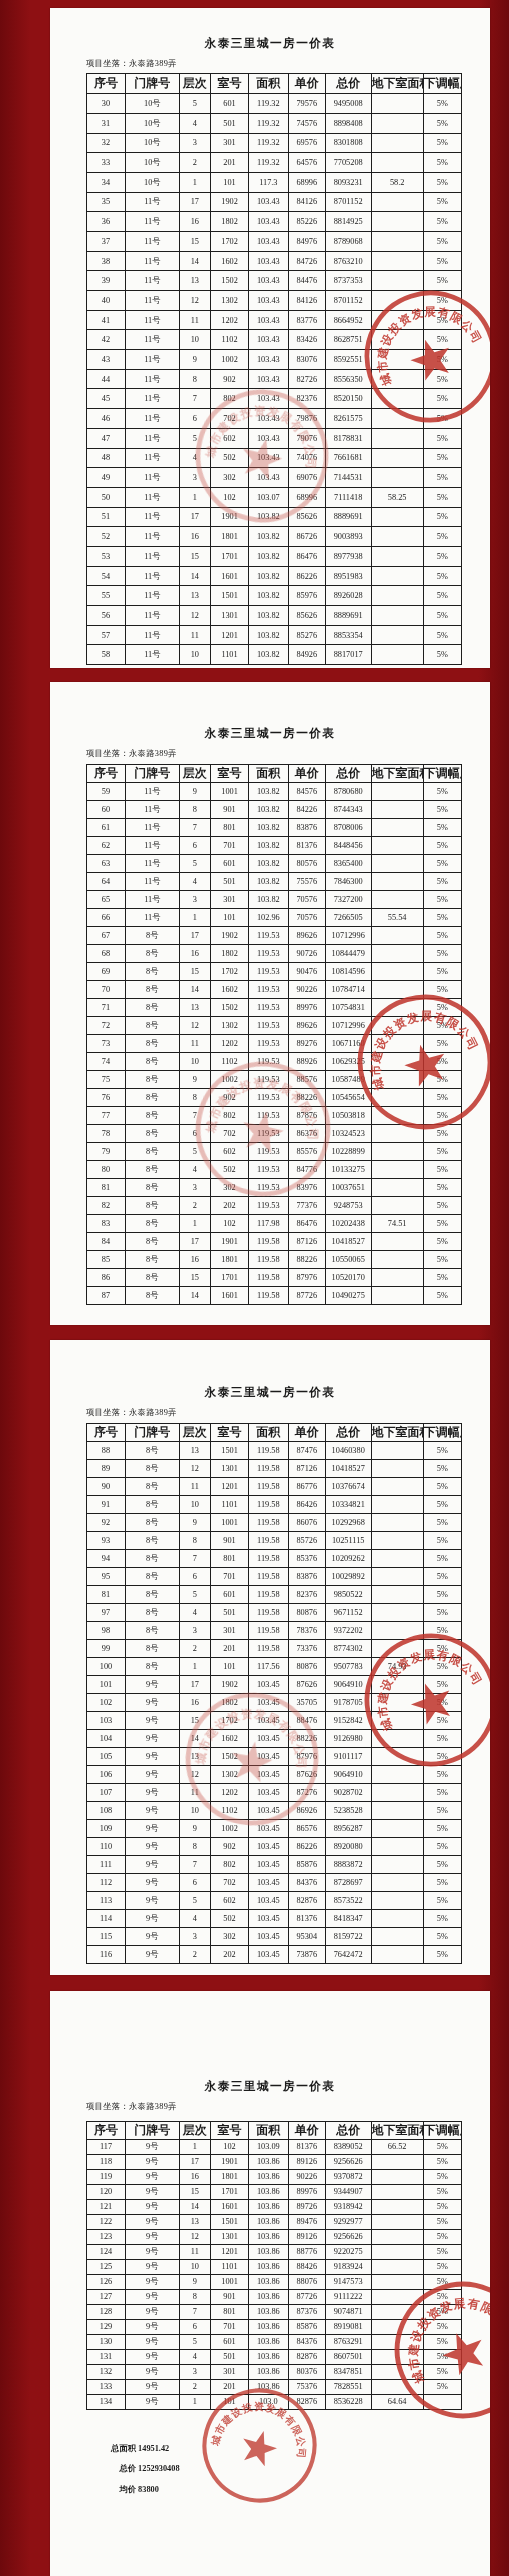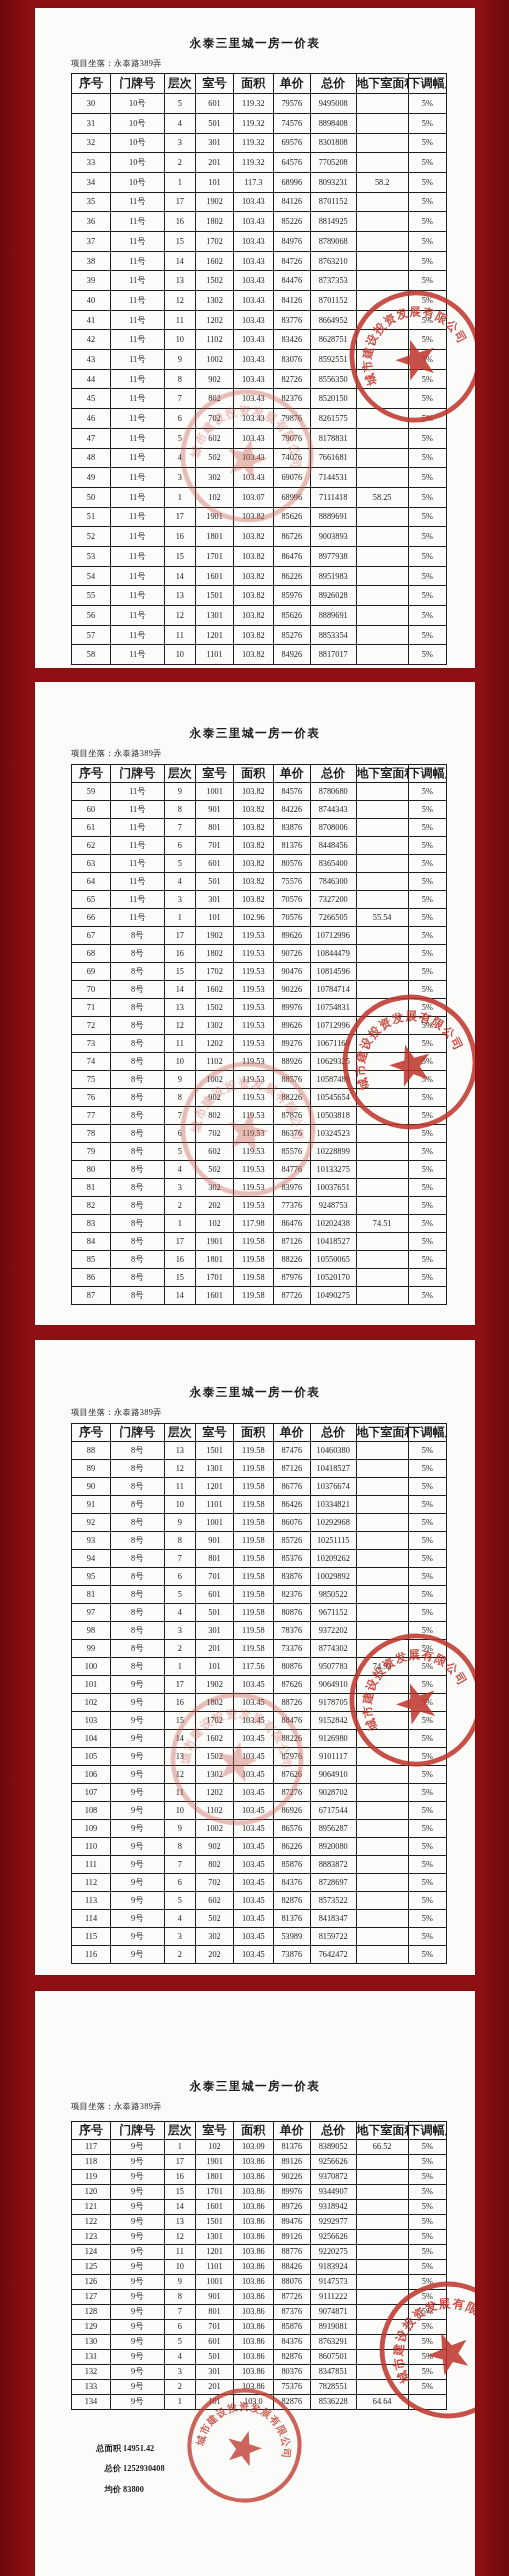--- a/index.html
+++ b/index.html
@@ -3,21 +3,21 @@
 <meta charset="utf-8">
 <style>
   html,body{margin:0;padding:0;}
   body{
     width:509px;height:2576px;position:relative;
     background:linear-gradient(90deg,#6d090c 0%,#8e1013 6%,#8e1013 94%,#6d090c 100%);
     font-family:"Liberation Serif","DejaVu Serif",serif;
     color:#1b1b1b;
   }
   .page{
-    position:absolute;left:35px;width:440px;background:#fbfbf9;
+    position:absolute;left:50px;width:440px;background:#fbfbf9;
     overflow:hidden;box-shadow:0 0 1.4px rgba(0,0,0,.35);
   }
   .page-1{top:8.3px;height:660px;}
   .page-2{top:682px;height:643px;}
   .page-3{top:1340px;height:635px;}
   .page-4{top:1991px;height:585px;}
 
   .doc-title{
     text-align:center;font-size:11.7px;font-weight:bold;letter-spacing:1.4px;
     margin:0;
@@ -987,21 +987,21 @@
           <td>9064910</td>
           <td></td>
           <td>5%</td>
         </tr>
         <tr>
           <td>102</td>
           <td>9号</td>
           <td>16</td>
           <td>1802</td>
           <td>103.45</td>
-          <td>88726</td>
+          <td>35705</td>
           <td>9178705</td>
           <td></td>
           <td>5%</td>
         </tr>
         <tr>
           <td>103</td>
           <td>9号</td>
           <td>15</td>
           <td>1702</td>
           <td>103.45</td>
@@ -1054,21 +1054,21 @@
           <td></td>
           <td>5%</td>
         </tr>
         <tr>
           <td>108</td>
           <td>9号</td>
           <td>10</td>
           <td>1102</td>
           <td>103.45</td>
           <td>86926</td>
-          <td>6717544</td>
+          <td>5238528</td>
           <td></td>
           <td>5%</td>
         </tr>
         <tr>
           <td>109</td>
           <td>9号</td>
           <td>9</td>
           <td>1002</td>
           <td>103.45</td>
           <td>86576</td>
@@ -1130,21 +1130,21 @@
           <td>8418347</td>
           <td></td>
           <td>5%</td>
         </tr>
         <tr>
           <td>115</td>
           <td>9号</td>
           <td>3</td>
           <td>302</td>
           <td>103.45</td>
-          <td>53989</td>
+          <td>95304</td>
           <td>8159722</td>
           <td></td>
           <td>5%</td>
         </tr>
         <tr>
           <td>116</td>
           <td>9号</td>
           <td>2</td>
           <td>202</td>
           <td>103.45</td>

